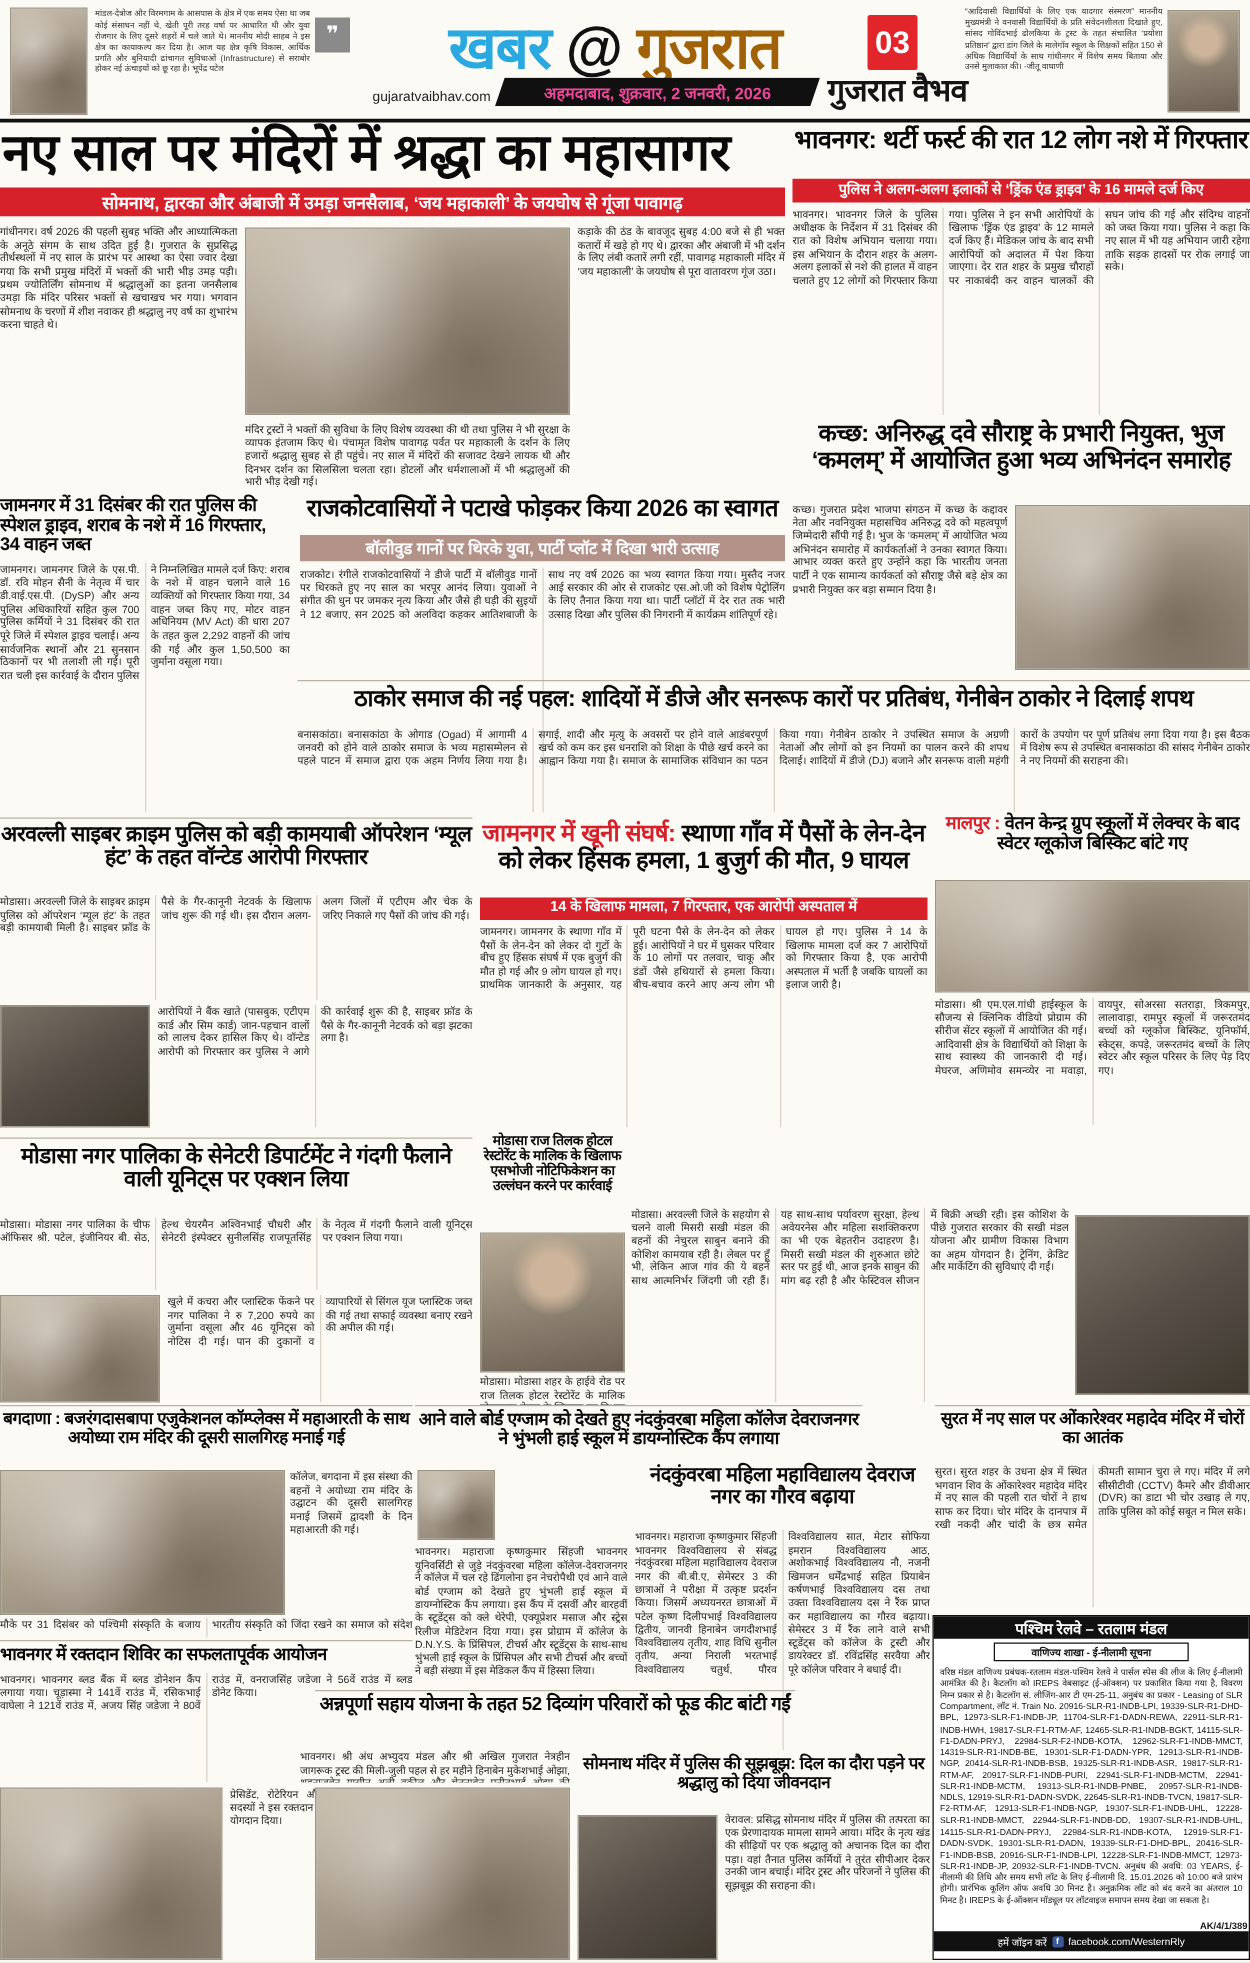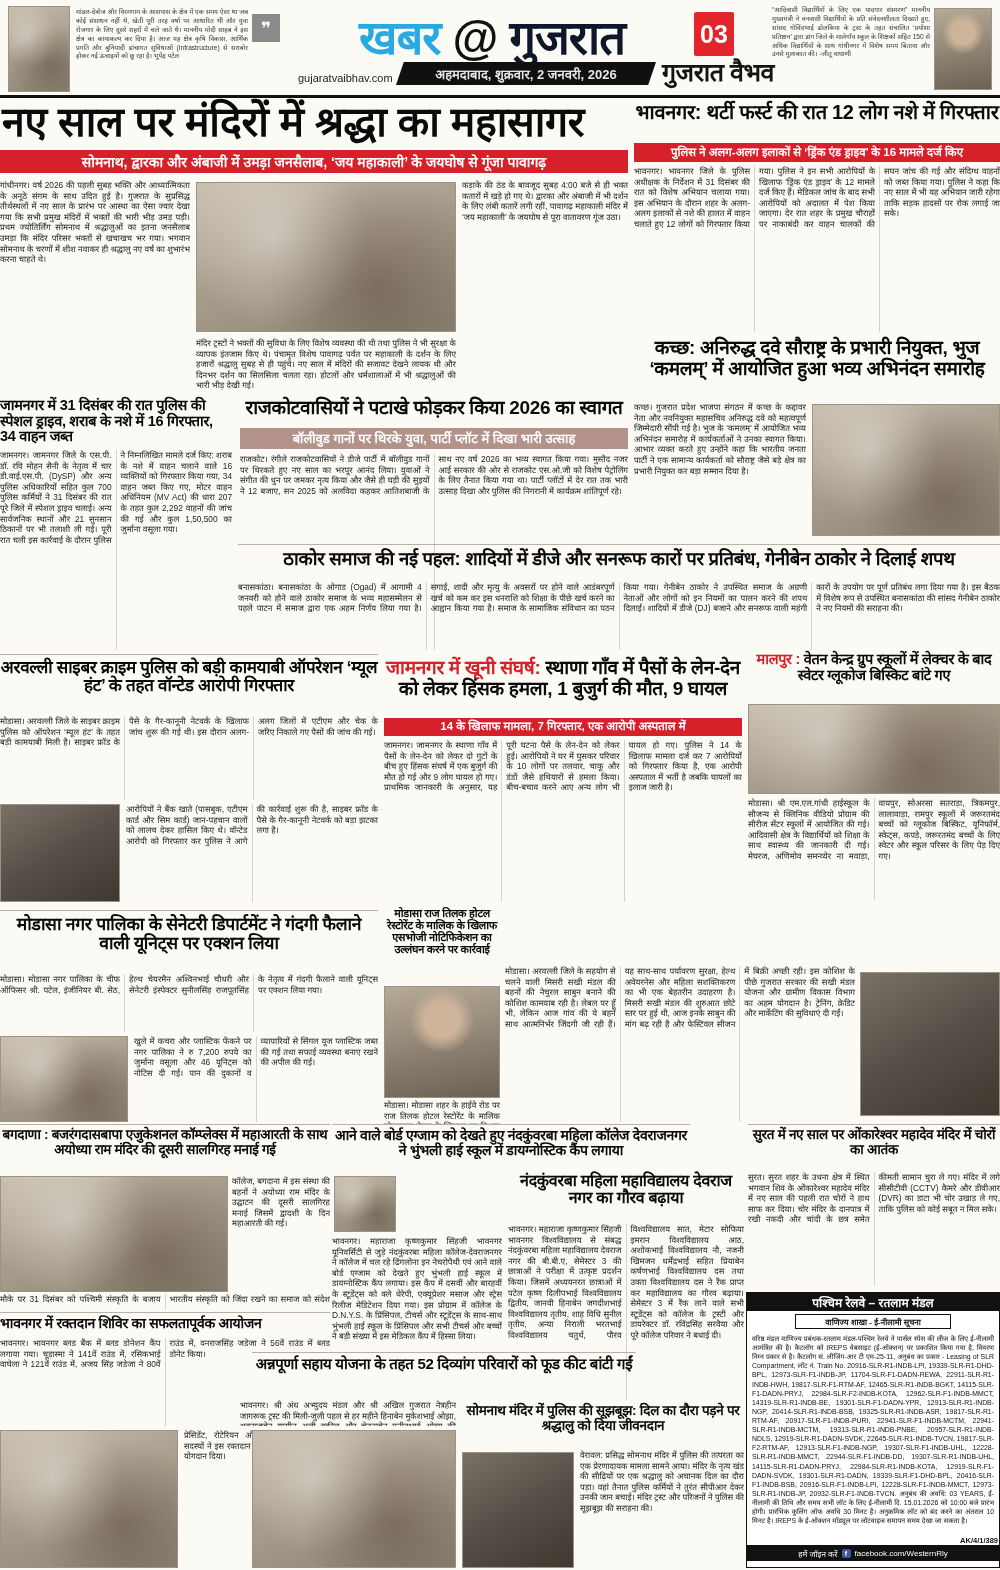--- a/index.html
+++ b/index.html
@@ -23,25 +23,25 @@
      border:1px solid #9a9486;}
   .photo.dark{background:linear-gradient(150deg,#7a7066 0%,#574f47 50%,#3e382f 100%);}
   .photo.portrait{background:
      radial-gradient(circle at 50% 30%, #cdb49b 0 18%, rgba(0,0,0,0) 34%),
      linear-gradient(170deg,#b7aa96 0%,#897e6e 60%,#6b6053 100%);}
   .quote-text{font-size:6.6px;line-height:1.35;text-align:justify;color:#333;}
   .quote-mark{background:#8a8a8a;color:#fff;font-weight:bold;font-size:17px;
               display:flex;align-items:center;justify-content:center;}
   .mast-title{font-weight:bold;font-size:47px;letter-spacing:-1px;white-space:nowrap;text-align:center;}
   .mast-blue{color:#2aa9e0;}
-  .mast-red{color:#0f172a;}
+  .mast-red{color:#a16207;}
   .mast-at{color:#111;}
   .badge{background:#e2252b;color:#fff;font-weight:bold;font-size:25px;
          display:flex;align-items:center;justify-content:center;border-radius:2px;}
-  .ribbon{background:#101010;color:#e5e5e5;font-weight:bold;font-size:13px;
+  .ribbon{background:#101010;color:#ec4899;font-weight:bold;font-size:13px;
           display:flex;align-items:center;justify-content:center;
           clip-path:polygon(3% 0,100% 0,97% 100%,0 100%);}
   .edition{font-weight:bold;font-size:25px;letter-spacing:-0.5px;}
   .website{font-size:11px;color:#222;}
   .rule{background:#111;}
   .red-txt{color:#d6212a;}
   .ad-box{border:1.5px solid #111;background:#fff;}
   .ad-titlebar{background:#111;color:#fff;font-weight:bold;font-size:12px;
                display:flex;align-items:center;justify-content:center;}
   .ad-subbox{border:1px solid #111;font-weight:bold;font-size:8px;margin:3px auto;

